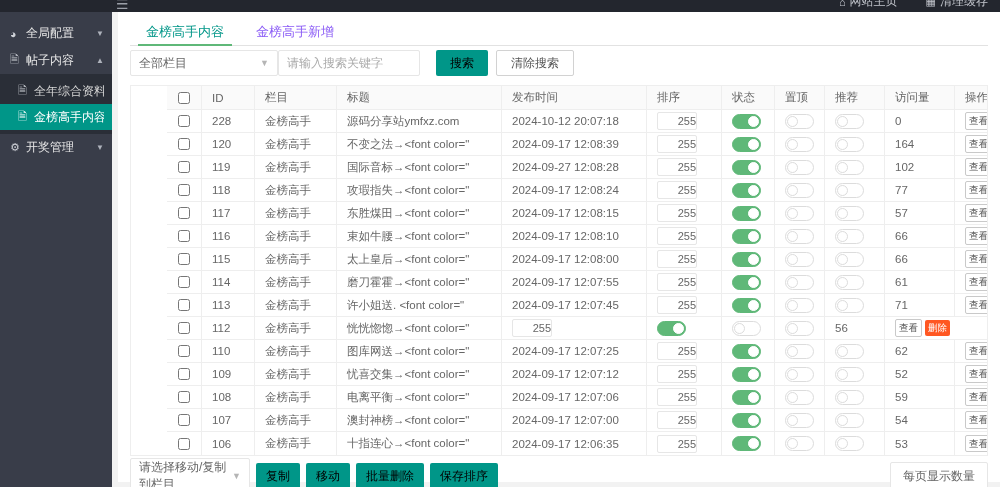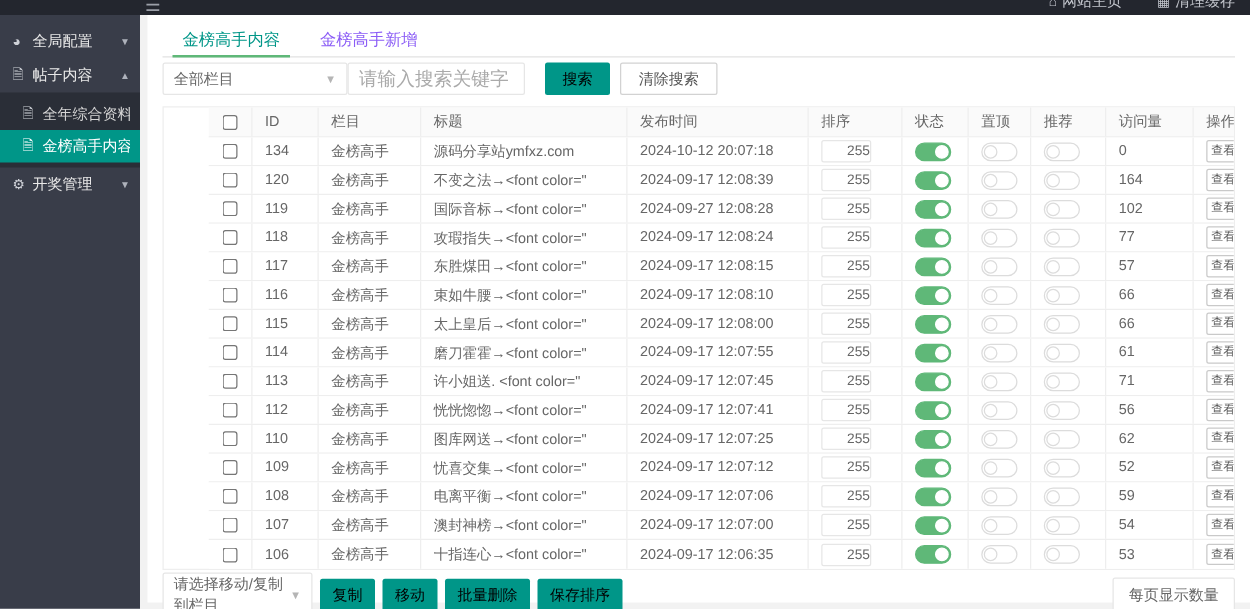--- a/index.html
+++ b/index.html
@@ -36,21 +36,21 @@
   .tab { font-size:13px; color:#8b5cf6; padding:0 16px; line-height:24px; cursor:pointer; position:relative; }
   .tab.active { color:#009688; }
   .tab.active::after { content:""; position:absolute; left:8px; right:8px; bottom:-1px;
     height:2px; background:#5FB878; }
 
   
   .search-row { display:flex; margin-top:4px; height:26px; }
   .select-box { width:148px; border:1px solid #e6e6e6; border-radius:2px; background:#fff;
     font-size:12px; color:#666; display:flex; align-items:center; padding:0 8px; justify-content:space-between; }
   .select-box .chev { color:#b5b5b5; font-size:9px; }
-  .kw-input { width:142px; border:1px solid #e6e6e6; border-radius:2px; font-size:15px;
+  .kw-input { width:142px; border:1px solid #e6e6e6; border-radius:2px; font-size:12px;
     color:#666; padding:0 8px; outline:none; }
   .kw-input::placeholder { color:#aaa; }
   .btn { border:none; border-radius:2px; background:#009688; color:#000000; font-size:12px;
     padding:0 14px; cursor:pointer; height:26px; }
   .btn.outline { background:#fff; border:1px solid #d2d2d2; color:#555; margin-left:8px; }
 
   
   .table { margin-top:9px; border:1px solid #eee;padding-left:36px; }
   .tr { display:grid; grid-template-columns:35px 53px 82px 165px 145px 75px 53px 50px 60px 70px 1fr;
     border-bottom:1px solid #eee; height:23px; align-items:center; background:#fff; }
@@ -159,21 +159,21 @@
       <div class="td">置顶</div>
       <div class="td">推荐</div>
       <div class="td">访问量</div>
       <div class="td">操作</div>
     </div>
     <div id="table-body">
   <div class="tr">
     <div class="td c-cb">
               <input type="checkbox" style="">
             </div>
-    <div class="td c-id">134</div>
+    <div class="td c-id">228</div>
     <div class="td c-cat">金榜高手</div>
     <div class="td c-title">源码分享站ymfxz.com</div>
     <div class="td c-date">2024-10-12 20:07:18</div>
     <div class="td">
               <input class="sort-input" value="255" style="">
             </div>
     <div class="td">
               <div class="switch sw-status on">
                 <div class="knob"></div>
               </div>
@@ -468,21 +468,20 @@
     </div>
   </div>
 
   <div class="tr">
     <div class="td c-cb">
               <input type="checkbox" style="">
             </div>
     <div class="td c-id">112</div>
     <div class="td c-cat">金榜高手</div>
     <div class="td c-title">恍恍惚惚→&lt;font color="</div>
-    <div class="td c-date">2024-09-17 12:07:41</div>
     <div class="td">
               <input class="sort-input" value="255" style="">
             </div>
     <div class="td">
               <div class="switch sw-status on">
                 <div class="knob"></div>
               </div>
             </div>
     <div class="td">
               <div class="switch sw-top">

